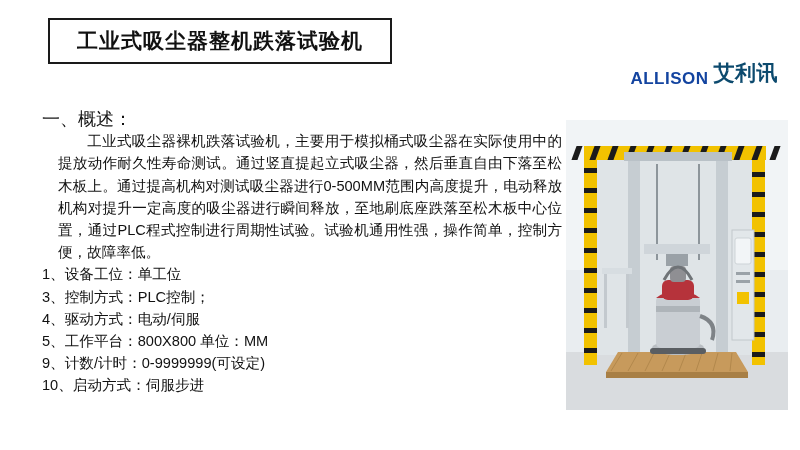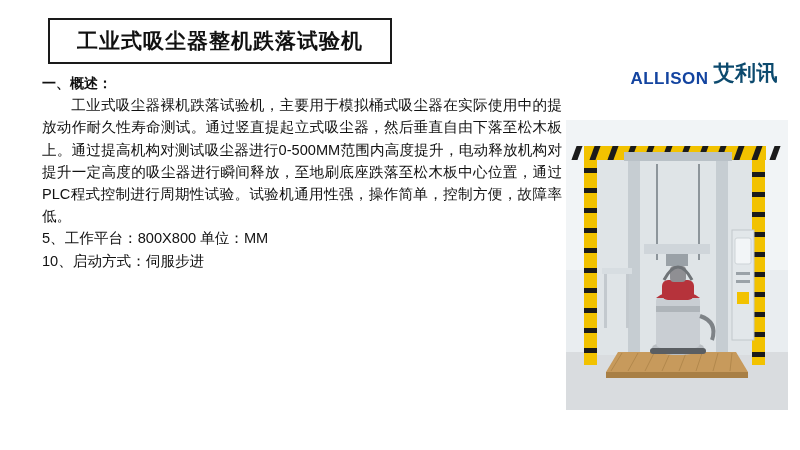--- a/index.html
+++ b/index.html
@@ -71,26 +71,28 @@
   .content {
     position: absolute;
     left: 42px;
     top: 72px;
     width: 520px;
     color: #111111;
     font-size: 14.6px;
     line-height: 22.2px;
   }
   .heading {
-    font-size: 14px;
-    font-weight: bold;
+    font-size: 18px;
+    font-weight: normal;
+    margin-top: 36px;
   }
   .para {
     text-indent: 2em;
     text-align: justify;
+    margin-left: 16px;
   }
   .spec-line {
     white-space: nowrap;
   }
 
   
   .photo {
     position: absolute;
     left: 566px;
     top: 120px;
@@ -111,21 +113,25 @@
   </div>
 
   <div class="logo">
     <span class="logo-en">ALLISON</span>
     <span class="logo-cn">艾利讯</span>
   </div>
 
   <div class="content">
     <div class="heading">一、概述：</div>
     <div class="para">工业式吸尘器裸机跌落试验机，主要用于模拟桶式吸尘器在实际使用中的提放动作耐久性寿命测试。通过竖直提起立式吸尘器，然后垂直自由下落至松木板上。通过提高机构对测试吸尘器进行0-500MM范围内高度提升，电动释放机构对提升一定高度的吸尘器进行瞬间释放，至地刷底座跌落至松木板中心位置，通过PLC程式控制进行周期性试验。试验机通用性强，操作简单，控制方便，故障率低。</div>
+    <div class="spec-line">1、设备工位：单工位</div>
+    <div class="spec-line">3、控制方式：PLC控制；</div>
+    <div class="spec-line">4、驱动方式：电动/伺服</div>
     <div class="spec-line">5、工作平台：800X800 单位：MM</div>
+    <div class="spec-line">9、计数/计时：0-9999999(可设定)</div>
     <div class="spec-line">10、启动方式：伺服步进</div>
 
   </div>
 
   <div class="photo">
     <svg width="222" height="290" viewBox="0 0 222 290" xmlns="http://www.w3.org/2000/svg">
 
       <rect x="0" y="0" width="222" height="290" fill="#e9edf0"></rect>
       <rect x="0" y="0" width="222" height="150" fill="#f1f4f6"></rect>
       <rect x="0" y="232" width="222" height="58" fill="#d9dcdf"></rect>

